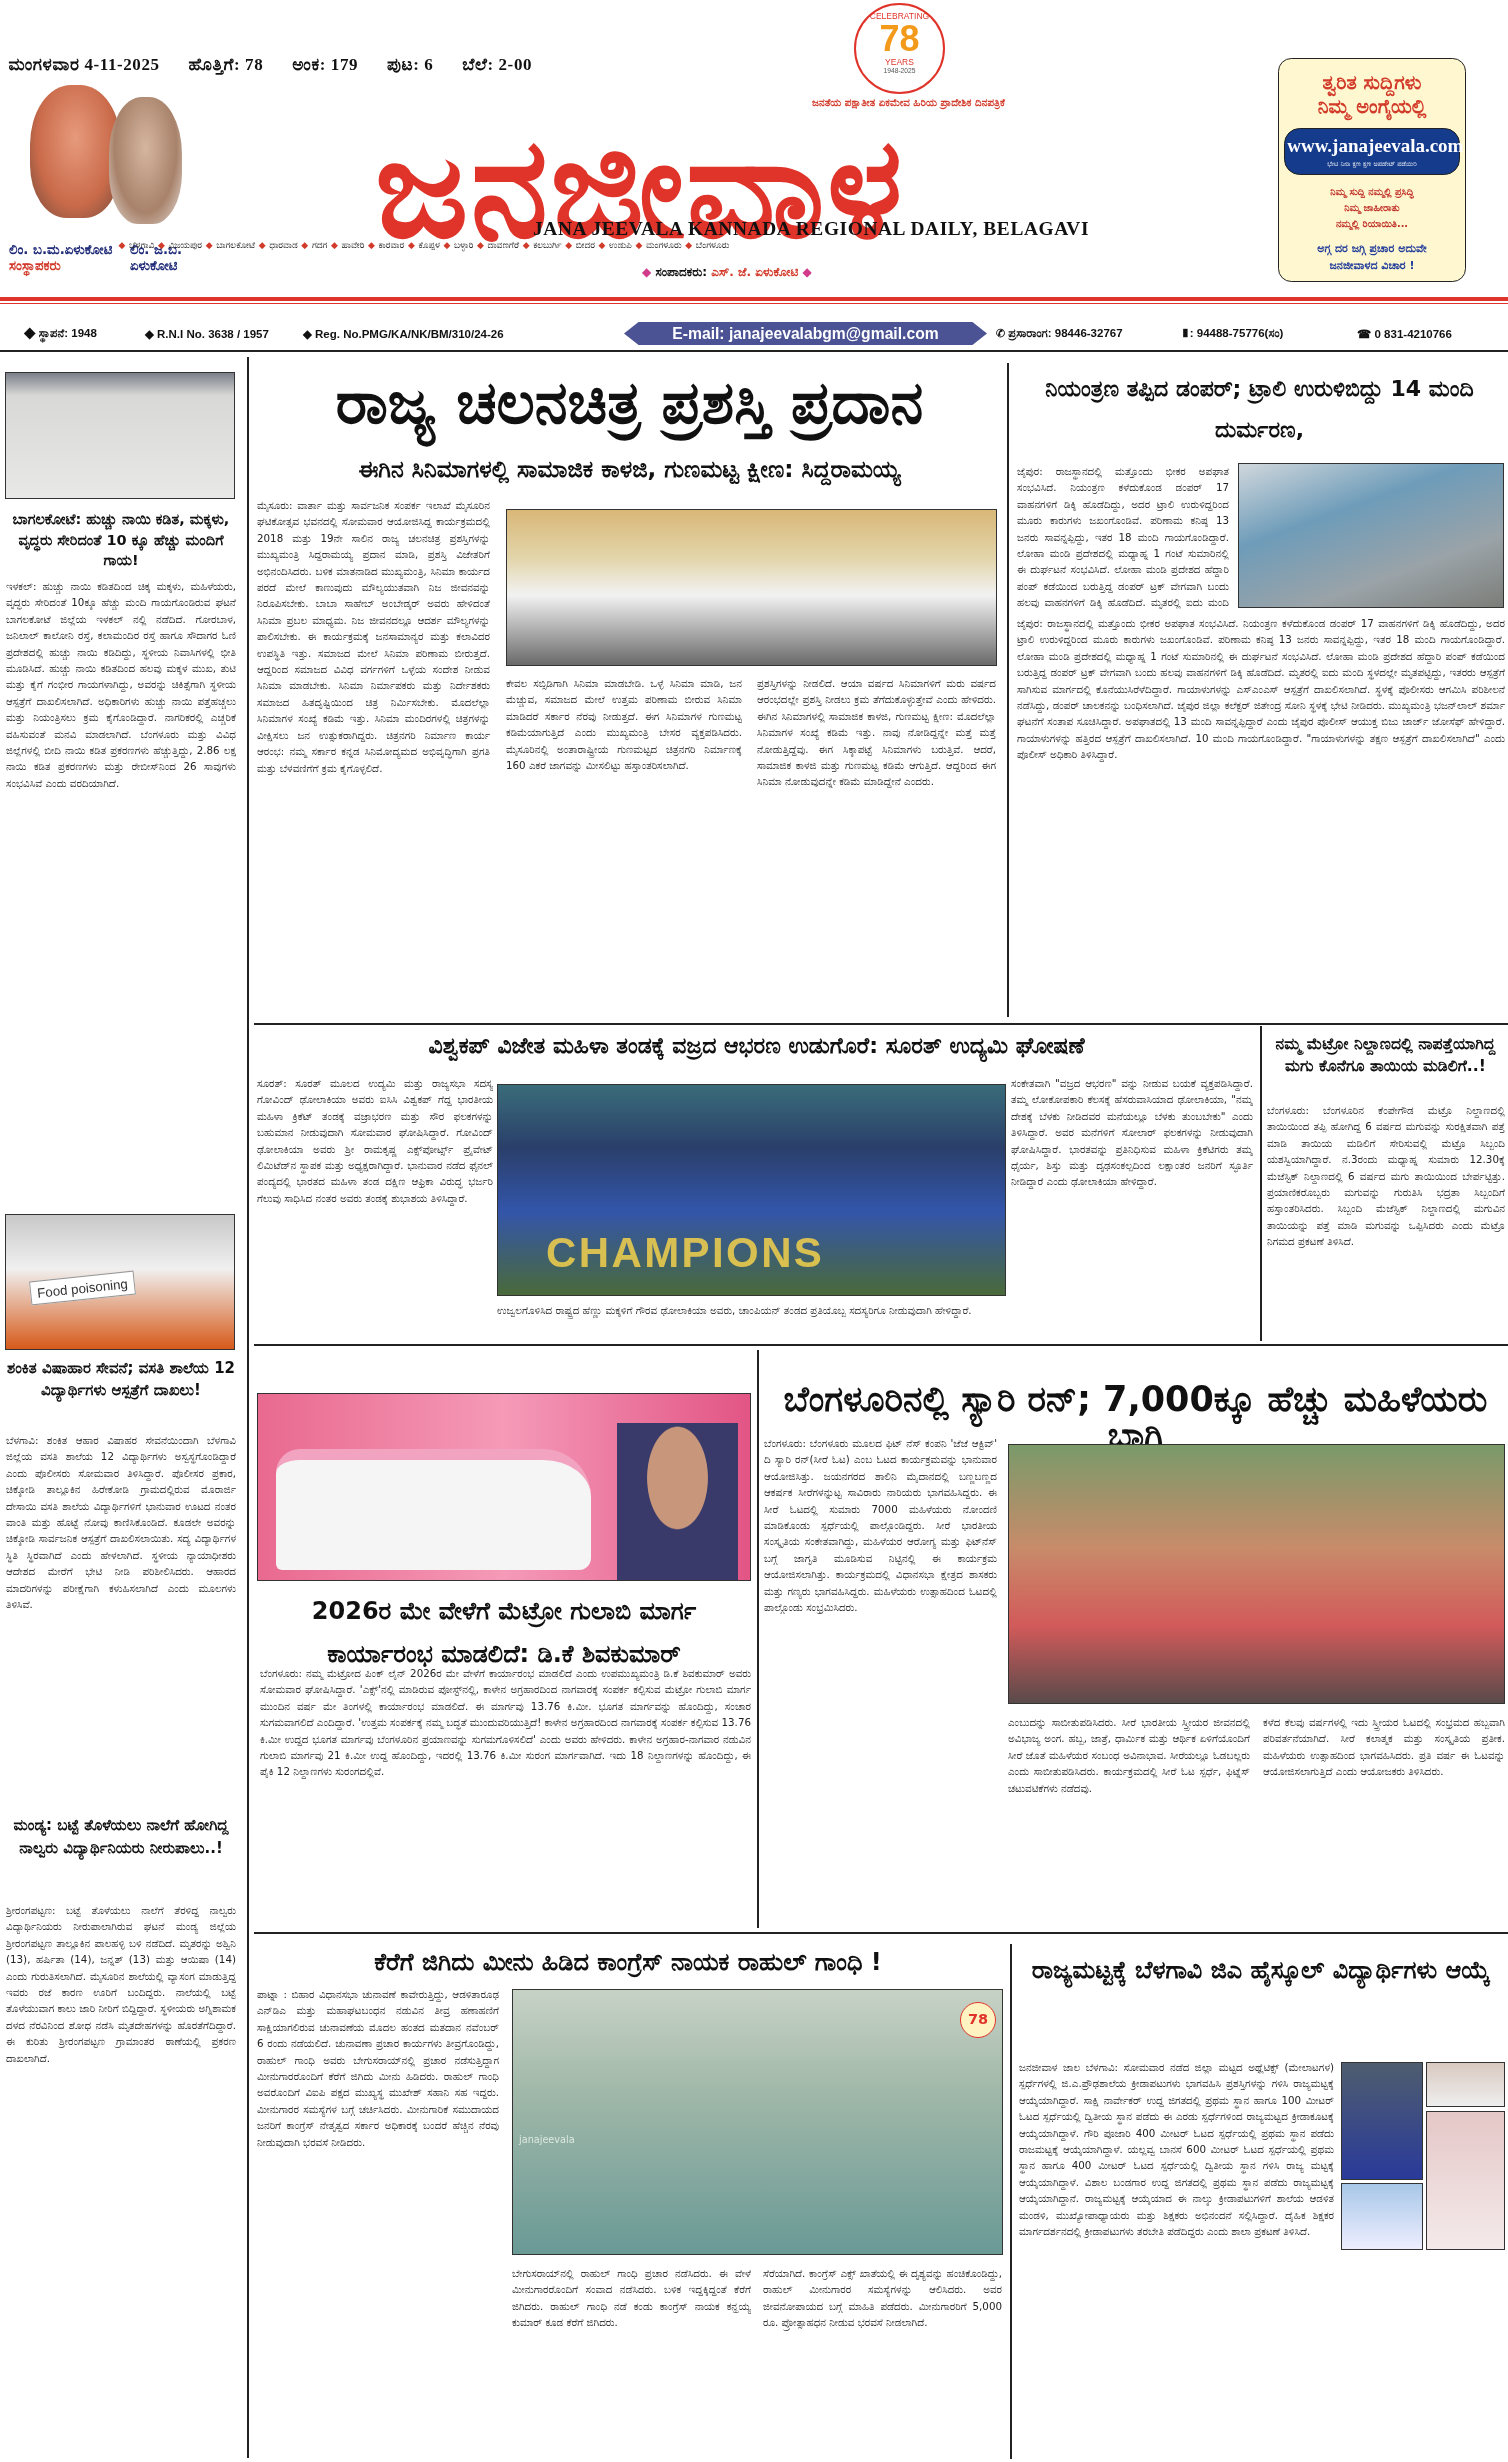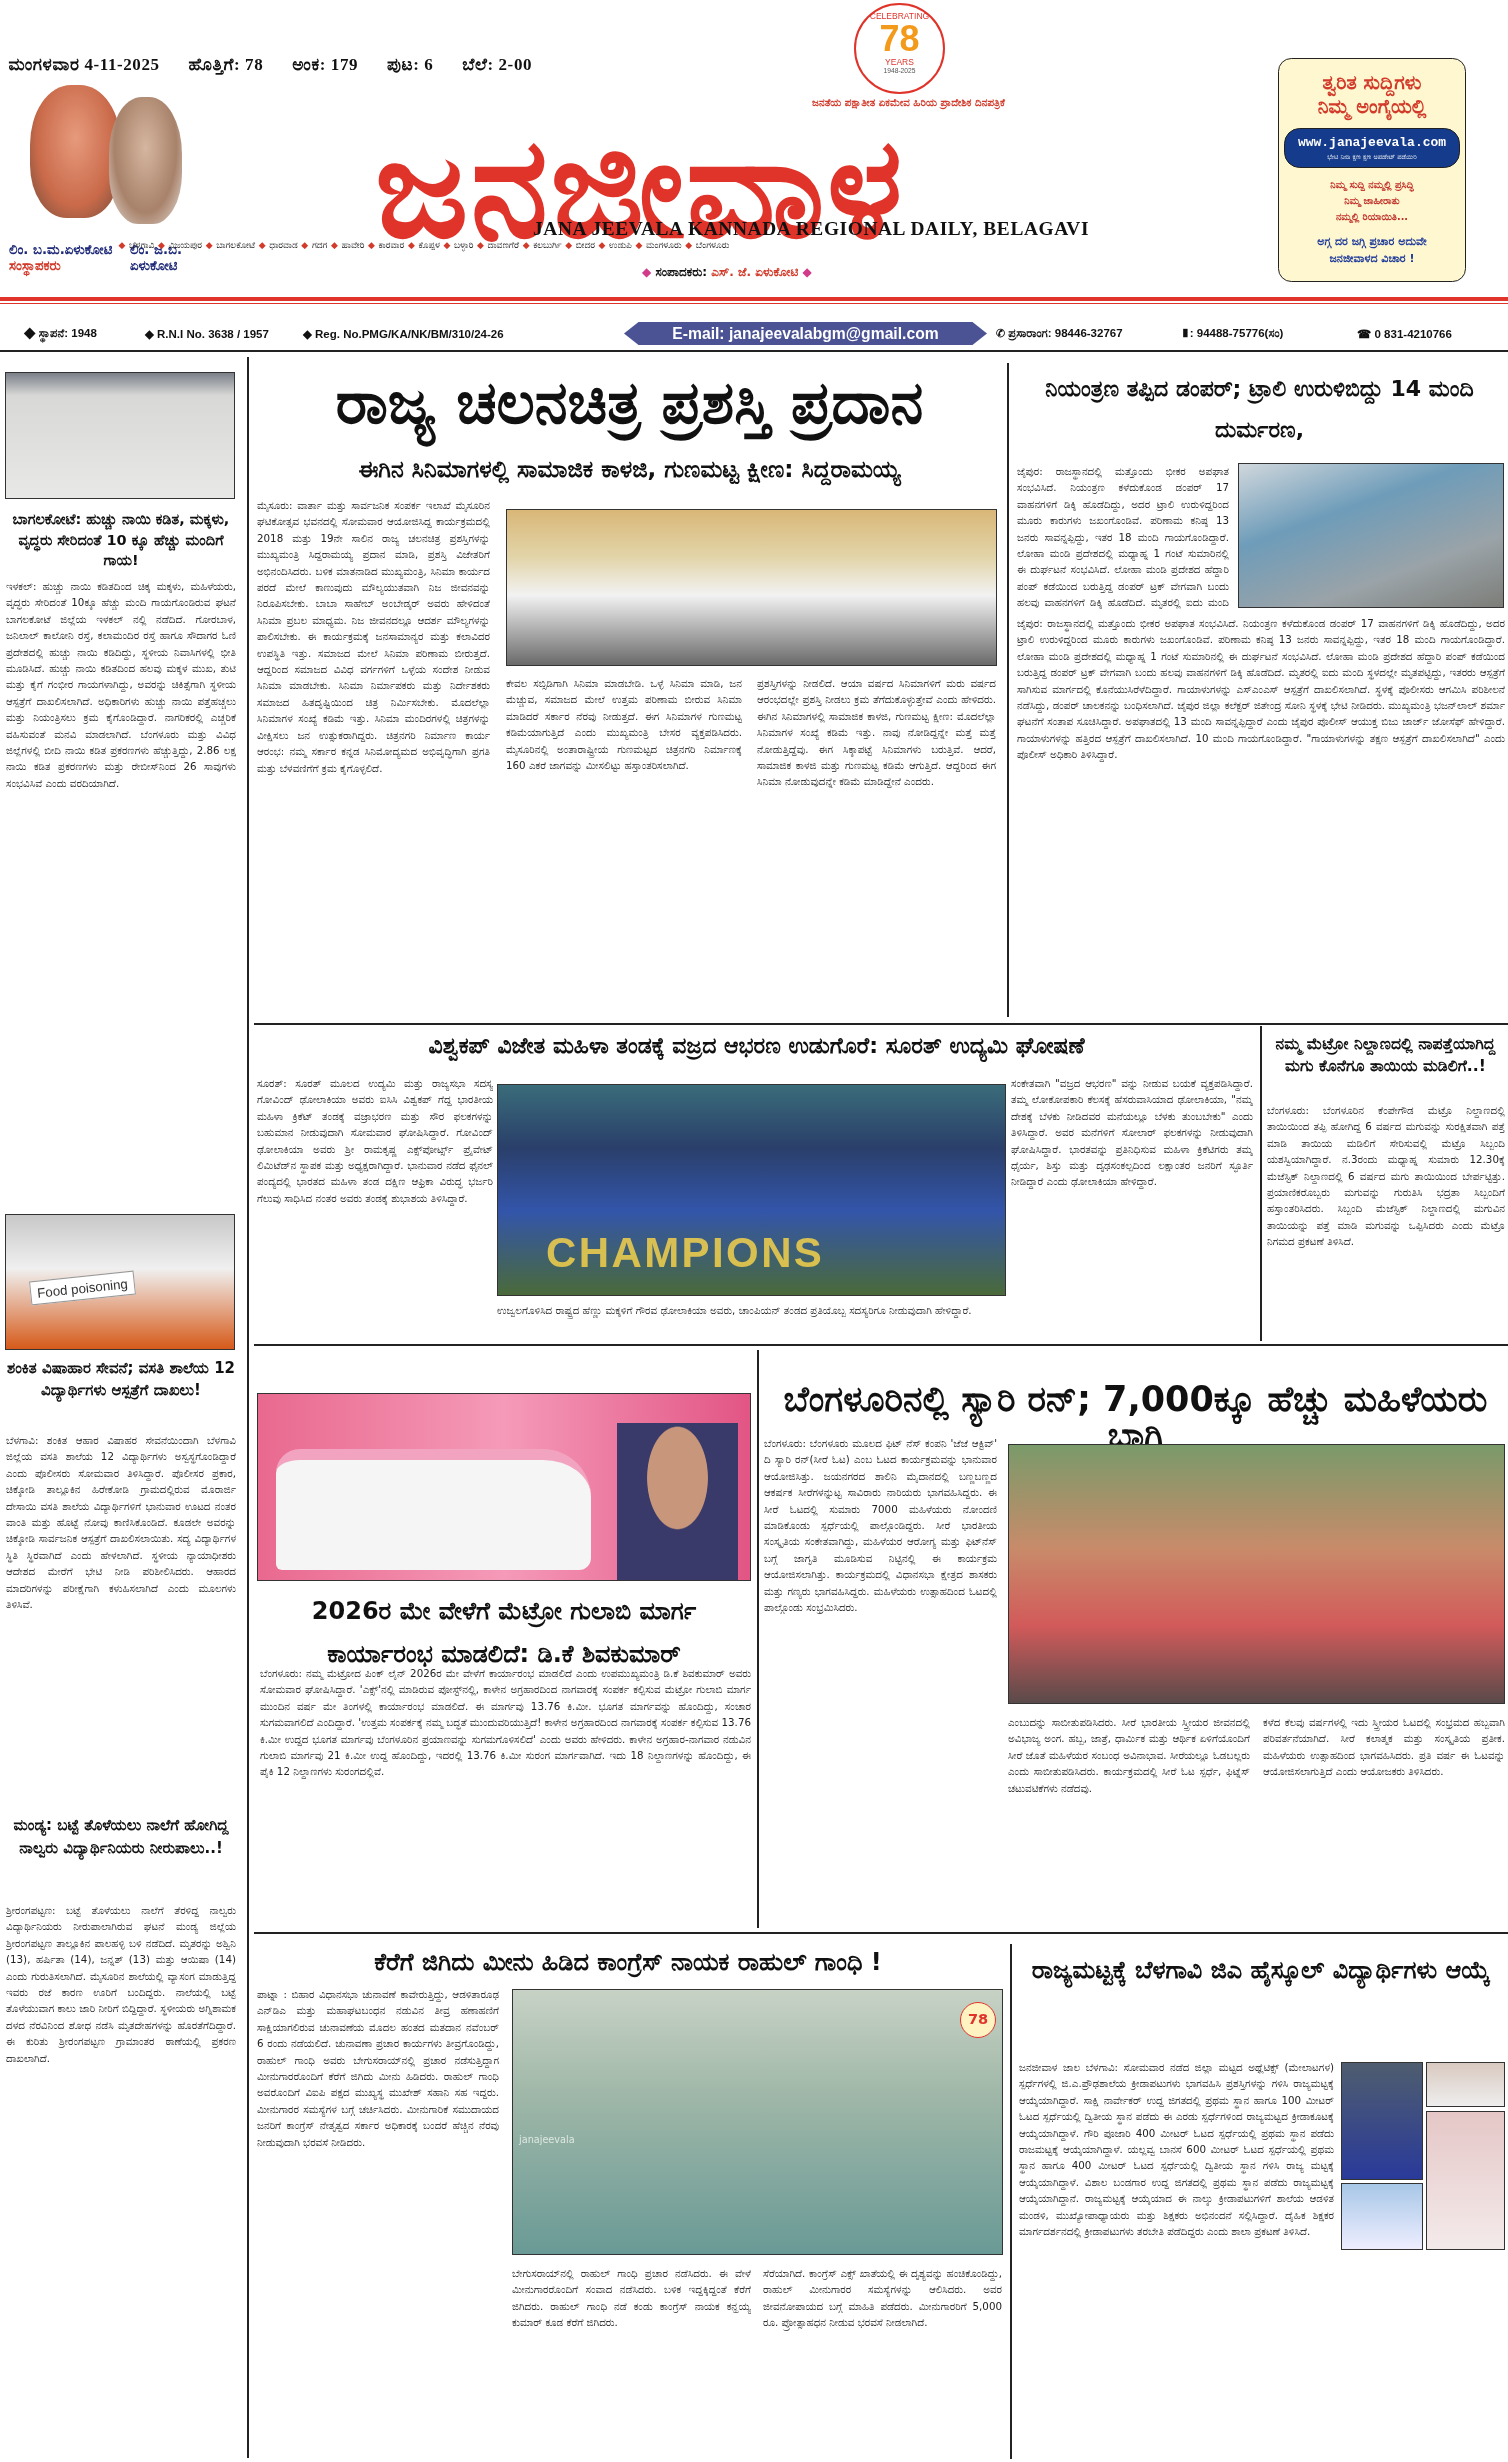--- a/index.html
+++ b/index.html
@@ -17,21 +17,21 @@
 .badge .num{font-size:36px;font-weight:bold;color:#f39a1a;line-height:1;margin-top:17px}
 .badge .t{font-size:8.5px;color:#e0342a}
 .tagline{left:812px;top:96px;font-size:10.3px;font-weight:bold;color:#d23a2a}
 .engname{left:533px;top:218px;font-family:"Liberation Serif",serif;font-size:19.4px;font-weight:bold;letter-spacing:0.6px}
 .cities{left:115px;top:240px;font-size:9px;font-weight:normal;width:987px}
 .editor{left:642px;top:265px;font-size:12px;font-weight:bold}
 .editor .nm{color:#d23a2a}
 .adbox{left:1278px;top:58px;width:188px;height:224px;border:1.8px solid #222;border-radius:13.3px;background:#fef7cf;text-align:center;padding-top:12px}
 .adbox .a1{font-size:19.4px;font-weight:bold;color:#d23a2a;line-height:1.25}
 .adbox .web{margin:8.5px 4.8px;background:#143b8c;color:#fff;border-radius:15.7px;padding:6px 2.4px;border:1.8px solid #222}
-.adbox .web b{font-family:Liberation Mono, monospace;font-size:13px;display:block}
+.adbox .web b{font-family:Liberation Serif, serif;font-size:19px;display:block}
 .adbox .web small{font-size:6.7px}
 .adbox .a2{font-size:9.7px;font-weight:bold;color:#c0302a;line-height:1.7}
 .adbox .a3{font-size:11px;font-weight:bold;color:#1e3a9a;margin-top:8.5px;line-height:1.5}
 .rule{left:0;width:1509px;height:3.6px;background:#e0342a}
 .rule2{left:0;width:1509px;height:1.2px;background:#e0342a}
 .infobar{left:0;top:322px;width:1509px;height:24px;font-family:"Liberation Sans",sans-serif;font-size:11.5px;font-weight:bold}
 .infobar .item{position:absolute;top:4.8px}
 .email{position:absolute;left:624px;top:0;width:363px;height:23px;background:#4b5395;color:#fff;font-size:15.7px;text-align:center;line-height:23px;clip-path:polygon(4% 0,96% 0,100% 50%,96% 100%,4% 100%,0 50%)}
 .vline{background:#222;width:1.8px}
 .hline{background:#222;height:2.4px}

